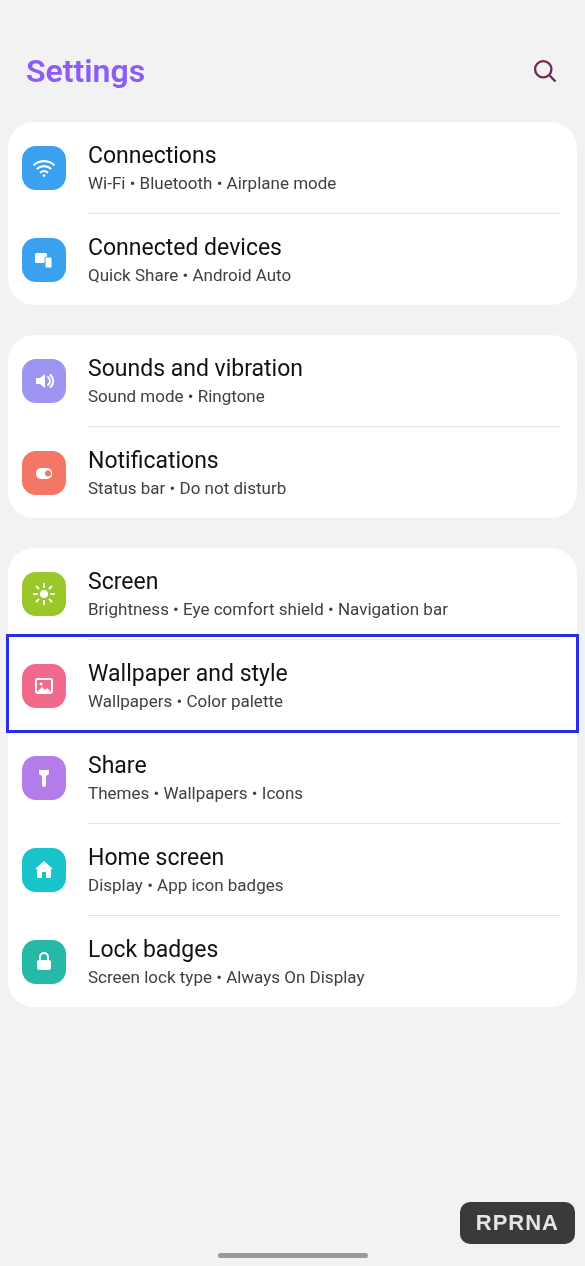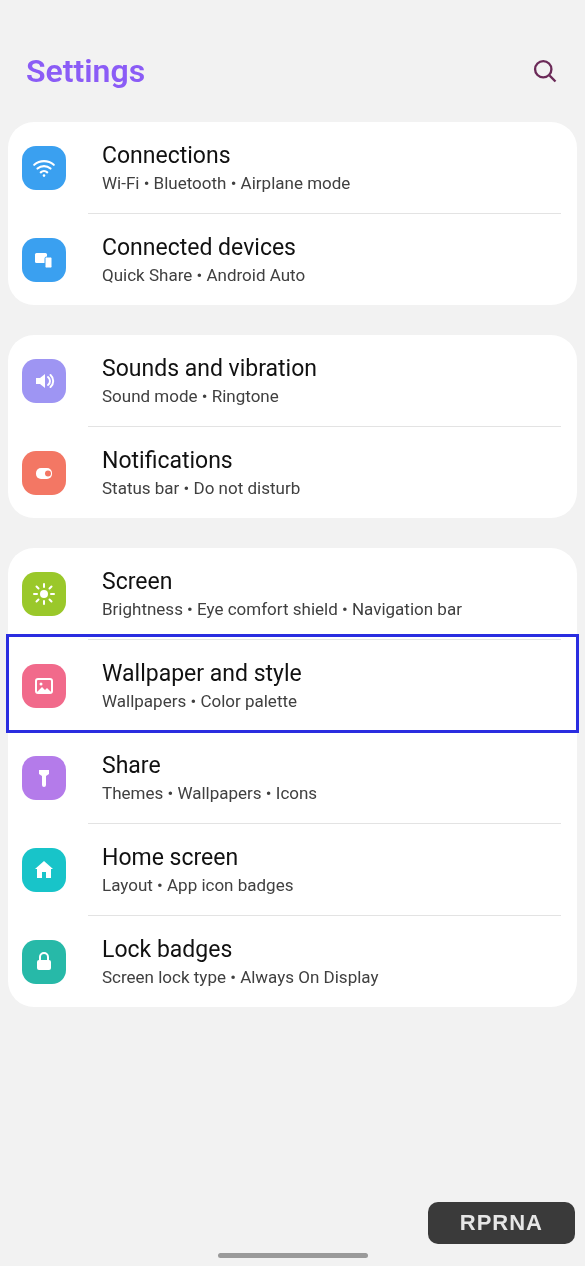--- a/index.html
+++ b/index.html
@@ -46,21 +46,20 @@
     border-radius: 14px;
     display: flex;
     align-items: center;
     justify-content: center;
     flex-shrink: 0;
     margin-right: 22px;
   }
   .item-text {
     flex: 1;
     min-width: 0;
-    margin-left: 14px;
   }
   .item-title {
     font-size: 23px;
     color: #111;
     margin-bottom: 4px;
   }
   .item-sub {
     font-size: 17px;
     color: #404040;
   }
@@ -77,21 +76,21 @@
   }
   .watermark {
     position: absolute;
     right: 10px;
     bottom: 22px;
     background: #3a3a3a;
     color: #e6e6e6;
     font-weight: 800;
     font-size: 22px;
     letter-spacing: 1px;
-    padding: 8px 32px;
+    padding: 8px 16px;
     border-radius: 10px;
     font-family: Arial, sans-serif;
   }
   .home-indicator {
     position: absolute;
     bottom: 8px;
     left: 50%;
     transform: translateX(-50%);
     width: 150px;
     height: 5px;
@@ -233,21 +232,21 @@
   </div>
   <div class="divider"></div>
   <div class="item">
     <div class="item-icon-wrap ic-teal">
       <svg viewBox="0 0 24 24" width="24" height="24" fill="#fff">
         <path d="M12 3l9 8h-2v9h-5v-6h-4v6H5v-9H3l9-8z"></path>
       </svg>
     </div>
     <div class="item-text">
       <div class="item-title">Home screen</div>
-      <div class="item-sub">Layout  •  App icon badges</div>
+      <div class="item-sub">Display  •  App icon badges</div>
     </div>
   </div>
   <div class="divider"></div>
   <div class="item">
     <div class="item-icon-wrap ic-teal2">
       <svg viewBox="0 0 24 24" width="24" height="24" fill="#fff">
         <rect x="5" y="10" width="14" height="10" rx="2"></rect>
         <path d="M8 10V7a4 4 0 0 1 8 0v3" fill="none" stroke="#fff" stroke-width="2"></path>
       </svg>
     </div>

